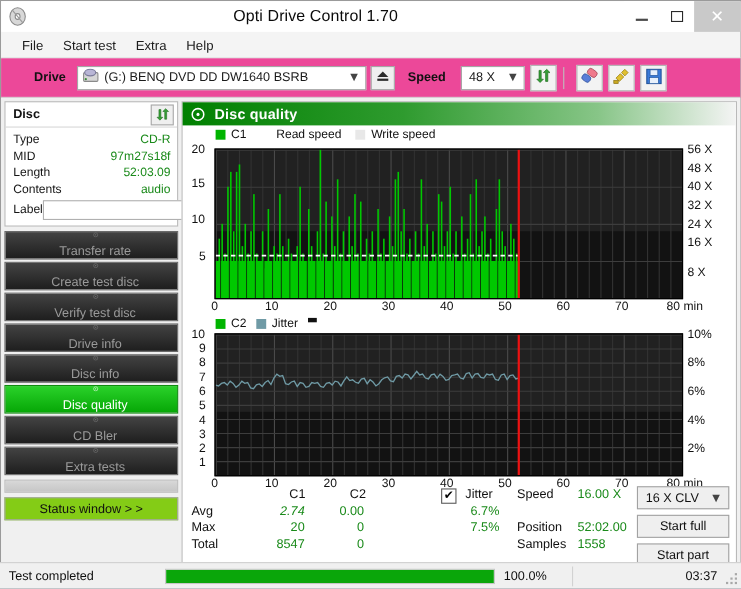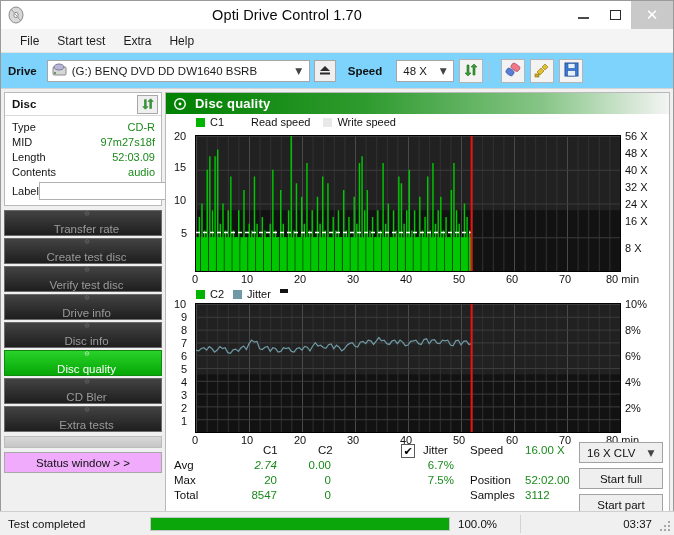--- a/index.html
+++ b/index.html
@@ -38,22 +38,22 @@
   
   .menubar {
     flex:0 0 24px; height:24px; background:#f4f4f4;
     display:flex; align-items:center; padding-left:10px;
     border-bottom:1px solid #e2e2e2;
   }
   .menuitem { font-size:12px; color:#1c1c1c; padding:2px 9px; }
 
   
   .toolbar {
-    flex:0 0 36px; height:36px; background:#7dd3fc;
-    display:flex; align-items:center; padding:0 1px;
+    flex:0 0 36px; height:36px; background:#ec4899;
+    display:flex; align-items:center; padding:0 24px;
     border-bottom:1px solid #d4d4d4;
   }
   .tb-label { font-size:11.5px; font-weight:bold; color:#111; margin:0 10px 0 6px; }
   .drive-combo {
     width:263px; height:22px; background:#fff; border:1px solid #a6a6a6;
     display:flex; align-items:center; padding:0 2px 0 4px; position:relative;
   }
   .drive-combo .dtxt { font-size:11.5px; color:#1b1b1b; margin-left:5px; white-space:nowrap; }
   .combo-arrow {
     margin-left:auto; width:16px; text-align:center; color:#444; font-size:9px;
@@ -106,21 +106,21 @@
     height:26px; display:flex; align-items:center; padding-left:7px; gap:7px;
     background:linear-gradient(#434343,#1e1e1e);
     border:1px solid #6a6a6a; color:#9a9a9a; font-size:11.5px;flex-direction:column;
   }
   .nav-item.active {
     background:linear-gradient(#2ad22a,#06a706);
     border:1px solid #0e8a0e; color:#ffffff;
   }
   .nav-spacer { height:12px; background:linear-gradient(#d8d8d8,#c6c6c6); border:1px solid #bdbdbd; margin-top:2px;}
   .status-btn {
-    margin-top:4px; height:21px; border:1px solid #a8a8a8; background:#f0abfc;
+    margin-top:4px; height:21px; border:1px solid #a8a8a8; background:#84cc16;
     display:flex; align-items:center; justify-content:center;
     font-size:11.5px; color:#101010;
   }
 
   
   .right { flex:1; border:1px solid #b9b9b9; background:#ffffff; display:flex; flex-direction:column; }
   .panel-head {
     height:21px; display:flex; align-items:center; gap:8px; padding-left:7px;
     background:linear-gradient(90deg,#008000 0%,#2f9b2f 40%,#87c587 75%,#f4f4f4 100%);
   }
@@ -731,21 +731,21 @@
         <div class="st" style="left:257px; top:2px;">Jitter</div>
         <div class="st num" style="left:250px; top:17px; width:38px; text-align:right;">6.7%</div>
         <div class="st num" style="left:250px; top:32px; width:38px; text-align:right;">7.5%</div>
 
         <div class="st" style="left:304px; top:2px;">Speed</div>
         <div class="st" style="left:304px; top:32px;">Position</div>
         <div class="st" style="left:304px; top:47px;">Samples</div>
 
         <div class="st num" style="left:359px; top:2px;">16.00 X</div>
         <div class="st num" style="left:359px; top:32px;">52:02.00</div>
-        <div class="st num" style="left:359px; top:47px;">3112</div>
+        <div class="st num" style="left:359px; top:47px;">1558</div>
 
         <div class="rcombo" style="left:413px; top:0px;">
           <span>16 X CLV</span>
           <span class="combo-arrow">▼</span>
         </div>
         <div class="rbtn" style="left:413px; top:26px;">Start full</div>
         <div class="rbtn" style="left:413px; top:52px;">Start part</div>
       </div>
     </div>
   </div>

